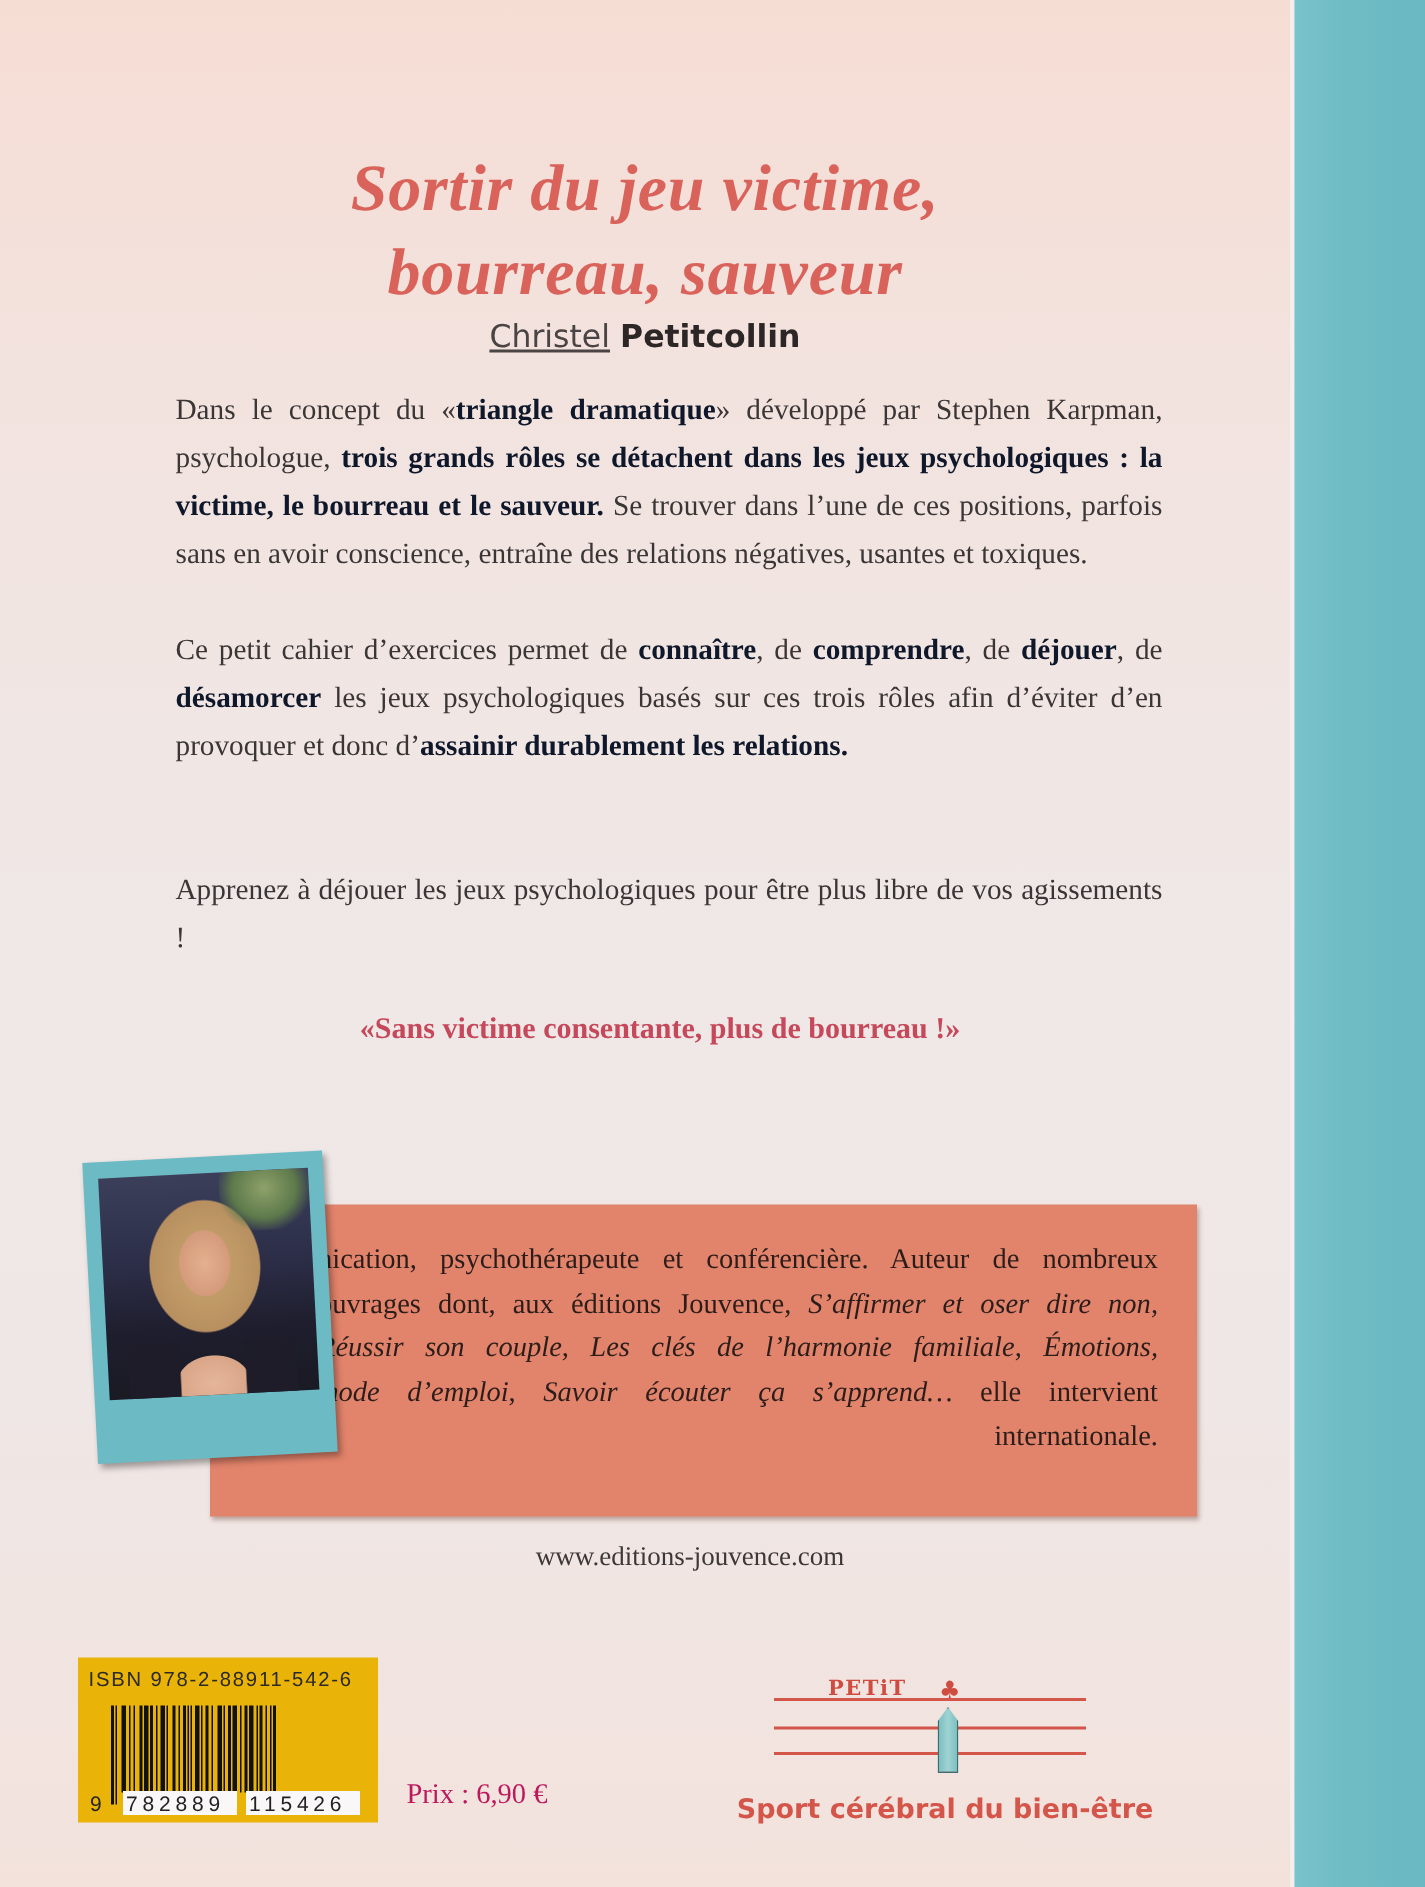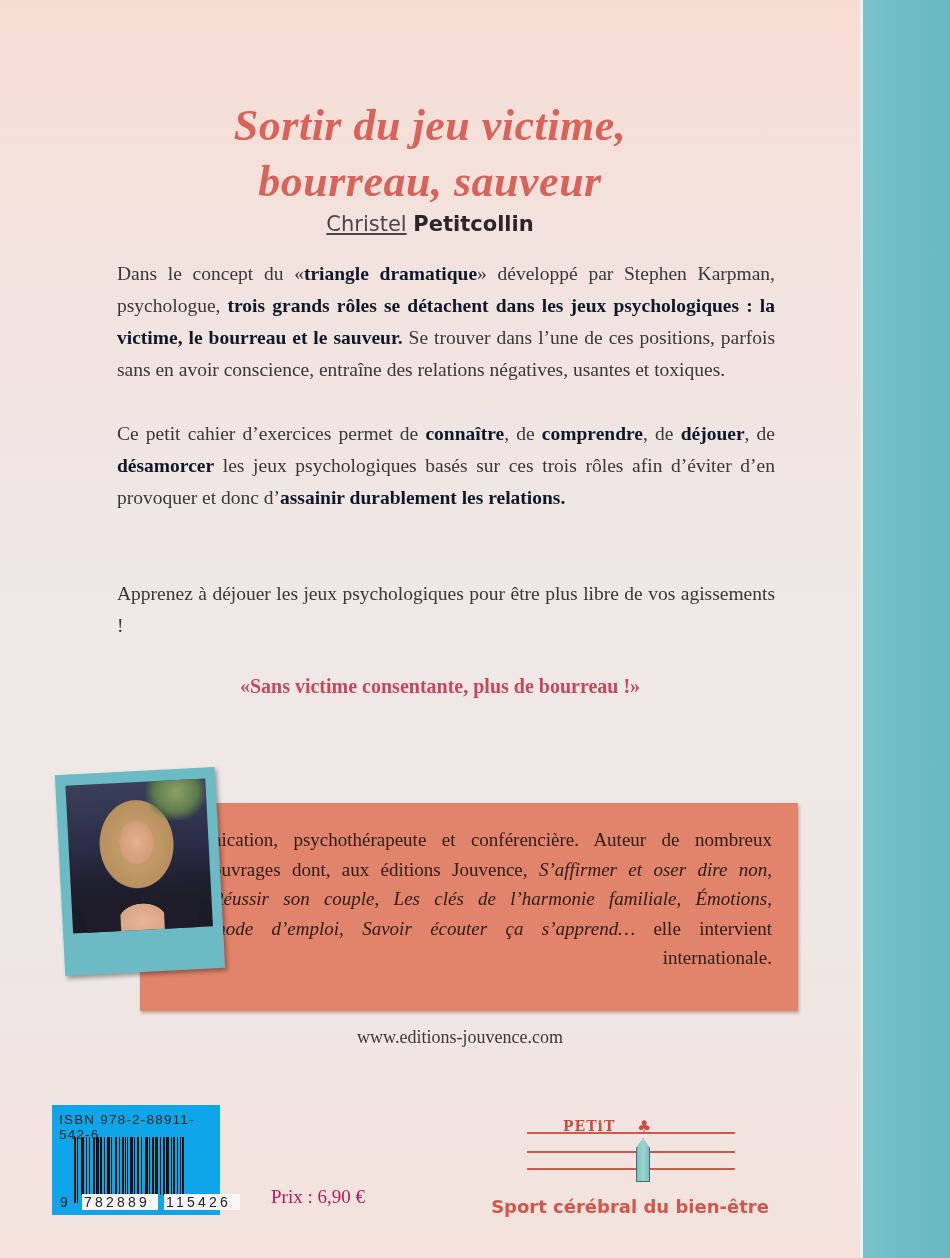--- a/index.html
+++ b/index.html
@@ -104,22 +104,22 @@
 
     
     .url {
       position: absolute; left: 300px; top: 1027px; width: 320px;
       text-align: center;
       font-size: 18px; color: #3c3838;
     }
 
     
     .barcode-box {
-      position: absolute; left: 52px; top: 1105px; width: 168px; height: 110px;
-      background: #0ea5e9;
+      position: absolute; left: 52px; top: 1105px; width: 200px; height: 110px;
+      background: #eab308;
     }
     .isbn {
       position: absolute; left: 7px; top: 7px;
       font-family: "Liberation Sans", "DejaVu Sans", sans-serif;
       font-size: 13.5px; letter-spacing: 1.2px; color: #2a2a2a;
     }
     .bars {
       position: absolute; left: 22px; top: 32px; width: 170px; height: 66px;
       display: flex; align-items: flex-start;
     }
@@ -140,21 +140,21 @@
       font-family: "Liberation Sans", sans-serif; font-size: 14px; letter-spacing: 3.2px; color: #222;
       background: #f9f7f7; padding-left: 2px;
     }
     .price {
       position: absolute; left: 271px; top: 1186px;
       font-size: 19px; color: #be185d;
     }
 
     
     .logo {
-      position: absolute; left: 527px; top: 1118px; width: 208px; height: 72px; text-decoration: underline;
+      position: absolute; left: 516px; top: 1118px; width: 208px; height: 72px; text-decoration: underline;
     }
     .logo .line {
       position: absolute; left: 0; width: 208px; height: 2px; background: #d4554a;
     }
     .logo .petit {
       position: absolute; left: 36px; top: 0px;
       font-family: "DejaVu Serif", serif; font-weight: bold;
       font-size: 14px; color: #cf4c40; letter-spacing: 1px;
     }
     .logo .cahier {

